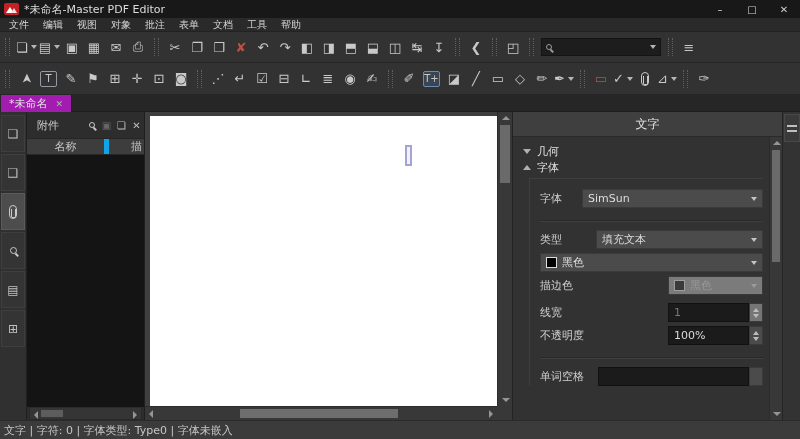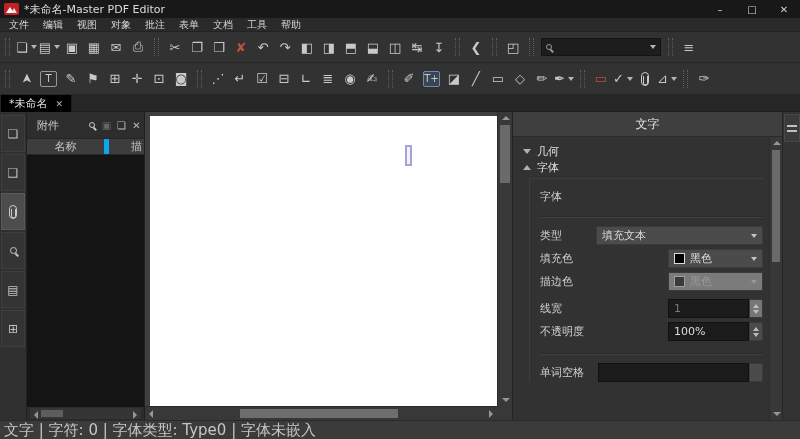--- a/index.html
+++ b/index.html
@@ -55,21 +55,21 @@
   .searchbox { width:120px; height:18px; background:#1d1d1d; border:1px solid #141414;
     display:flex; align-items:center; padding:0 4px; margin:0 2px; }
   .searchbox i.mag { width:6px; height:6px; border-color:#9a9a9a; }
   .searchbox i.mag::after { background:#9a9a9a; }
   .searchbox input { flex:1; background:transparent; border:none; outline:none; color:#ddd;
     font-size:11px; min-width:0; font-family:inherit; }
 
   
   .tabbar { position:absolute; left:0; top:95px; width:800px; height:17px; background:#262626;
     border-bottom:1px solid #1e1e1e; display:flex; }
-  .tab { background:#000000; height:17px; display:flex; align-items:center; padding:0 8px;
+  .tab { background:#a21caf; height:17px; display:flex; align-items:center; padding:0 8px;
     border-right:1px solid #1c1c1c; margin-left:1px; }
   .tab .lbl { font-size:11px; color:#e0e0e0; margin-right:8px; }
   .tab .x { font-size:9px; color:#b5b5b5; }
 
   
   .main { position:absolute; left:0; top:112px; width:800px; height:308px; }
 
   .activity { position:absolute; left:0; top:0; width:27px; height:308px; background:#303030;
     border-right:1px solid #202020; display:flex; flex-direction:column; align-items:center; padding-top:2px; }
   .activity .tb-btn { width:24px; height:37px; min-width:24px; margin:1px 0; border:1px solid #3e3e3e;
@@ -162,21 +162,21 @@
     border-left:1px solid #252525; }
   .rstrip .propbox { width:16px; height:28px; margin:2px auto 0; background:#3a3a3a;
     border:1px solid #484848; display:flex; align-items:center; justify-content:center; }
   .sliders { width:10px; height:9px; position:relative; }
   .sliders::before { content:""; position:absolute; left:0; top:1px; width:10px; height:2px; background:#c0c0c0; }
   .sliders::after { content:""; position:absolute; left:0; bottom:1px; width:10px; height:2px; background:#c0c0c0; }
 
   
   .statusbar { position:absolute; left:0; top:420px; width:800px; height:19px; background:#3b3b3b;
     border-top:1px solid #2a2a2a; display:flex; align-items:center; padding-left:4px; }
-  .statusbar span { font-size:15px; color:#c6c6c6; }
+  .statusbar span { font-size:11px; color:#c6c6c6; }
 </style>
 </head>
 <body>
 
 <div class="app" data-name="master-pdf-editor-window">
 
   <div class="titlebar" data-name="titlebar">
     <span class="logo" data-name="app-logo-icon"></span>
     <span class="title-text" data-name="window-title">*未命名-Master PDF Editor</span>
     <span class="winctrl" data-name="window-controls">
@@ -475,35 +475,38 @@
         </div>
         <div class="sec" data-name="section-font">
           <i class="tri open" data-name="expand-icon"></i>
           <span class="sec-lbl" data-name="section-label">字体</span>
         </div>
 
         <div class="group" data-name="font-group">
 
           <div class="prow">
             <span class="plbl" style="width:42px" data-name="font-label">字体</span>
+            <span class="dd-box" data-name="font-family-select">
+              <span data-name="font-family-value">SimSun</span>
+              <i class="caret" data-name="chevron-down-icon"></i>
+            </span>
           </div>
 
 
           <div class="divline" style="margin-top:12px"></div>
 
           <div class="prow">
             <span class="plbl" style="width:56px" data-name="type-label">类型</span>
             <span class="dd-box" data-name="render-type-select">
               <span data-name="render-type-value">填充文本</span>
               <i class="caret" data-name="chevron-down-icon"></i>
             </span>
           </div>
 
           <div class="prow">
-            <span class="plbl" style="width:128px" data-name="fill-color-label">填充色</span>
             <span class="dd-box" data-name="fill-color-select">
               <span class="swatch" style="background:#000" data-name="fill-color-swatch"></span>
               <span data-name="fill-color-value">黑色</span>
               <i class="caret" data-name="chevron-down-icon"></i>
             </span>
           </div>
 
           <div class="prow">
             <span class="plbl" style="width:128px" data-name="stroke-color-label">描边色</span>
             <span class="dd-box dis" data-name="stroke-color-select">

